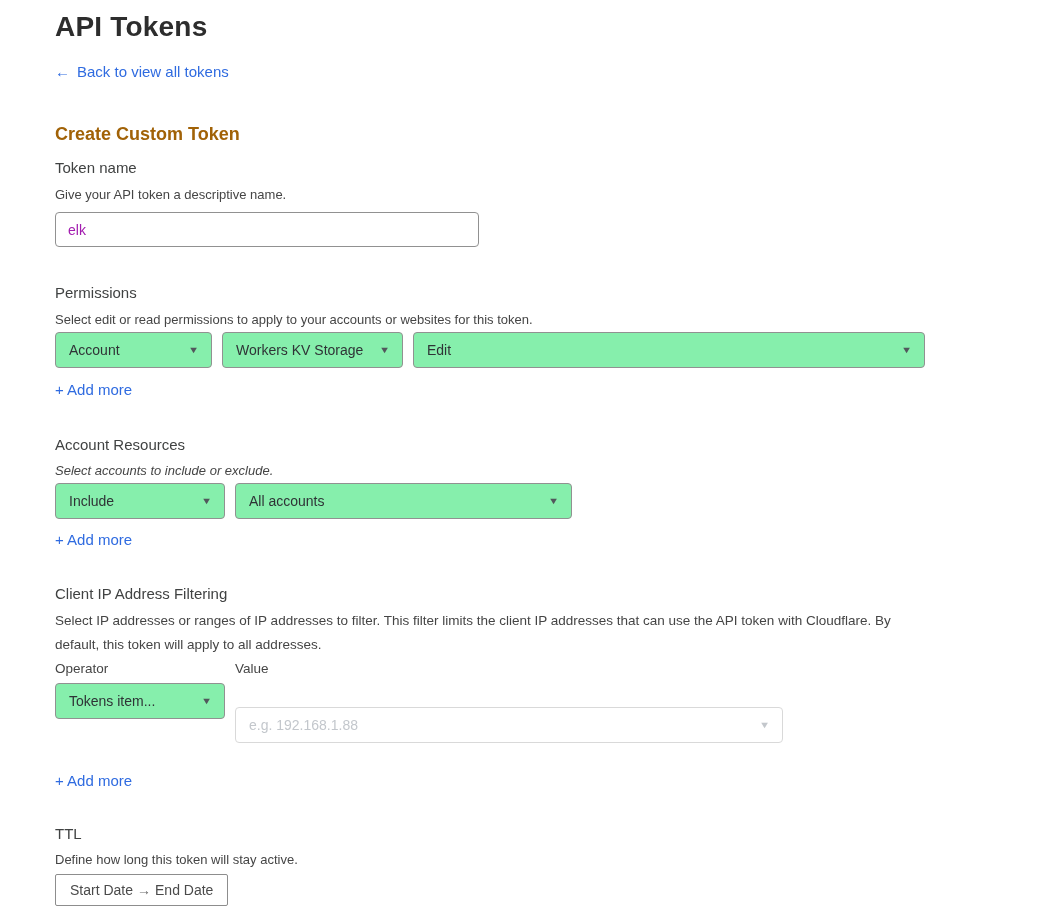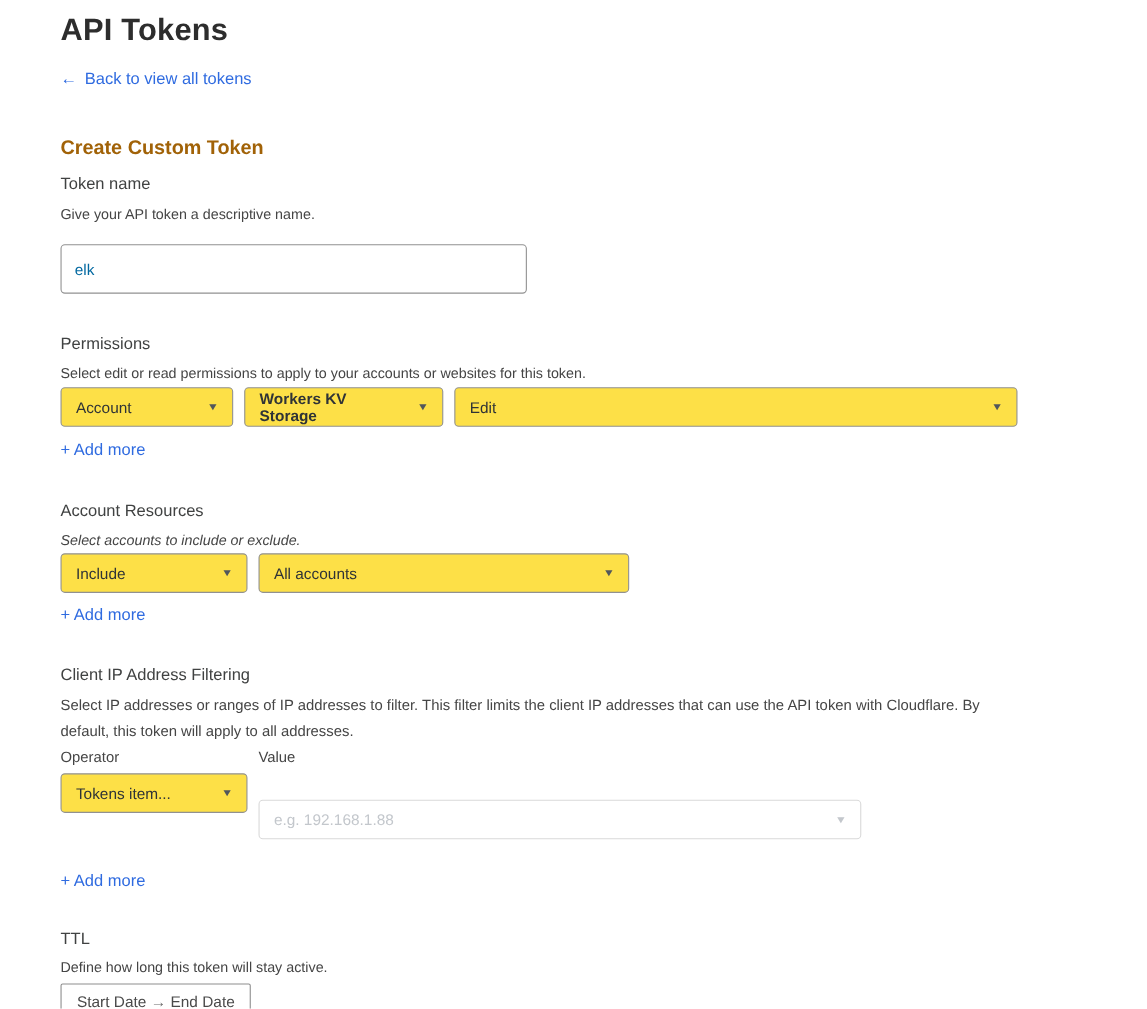--- a/index.html
+++ b/index.html
@@ -49,60 +49,60 @@
   }
   .help-text {
     font-size: 13px;
     color: #454545;
     line-height: 18px;
   }
   .mt-token-label { margin-top: 12px; }
   .mt-help { margin-top: 8px; }
   .text-input {
     display: block;
-    margin-top: 18px;
+    margin-top: 8px;
     width: 424px;
-    height: 45px;
+    height: 35px;
     border: 1px solid #919191;
     border-radius: 4px;
     padding: 0 12px;
     font-family: "Liberation Sans", sans-serif;
     font-size: 14px;
-    color: #0369a1;
+    color: #a21caf;
     outline: none;
     background: #ffffff;
   }
   .section-label { margin-top: 36px; }
   .help-tight { margin-top: 8px; }
   .select-row {
     display: flex;
     gap: 10px;
     margin-top: 3px;
   }
   .select-box {
     display: flex;
     align-items: center;
     justify-content: space-between;
     height: 36px;
     border: 1px solid #919191;
     border-radius: 4px;
     padding: 0 13px;
-    background: #fde047;
+    background: #86efac;
     cursor: pointer;
     font-size: 14px;
     color: #2f3336;
   }
   .select-box .caret {
     font-size: 9px;
     color: #52575c;
     margin-left: 10px;
     transform: scaleX(1.25);
   }
   .w-perm-1 { width: 157px; }
-  .w-perm-2 { width: 181px; font-weight: bold; }
+  .w-perm-2 { width: 181px; }
   .w-perm-3 { width: 512px; }
   .w-res-1  { width: 170px; }
   .w-res-2  { width: 337px; }
   .w-op     { width: 170px; }
   .add-more {
     display: inline-block;
     margin-top: 12px;
     font-size: 15px;
     line-height: 20px;
     color: #2f6be0;

